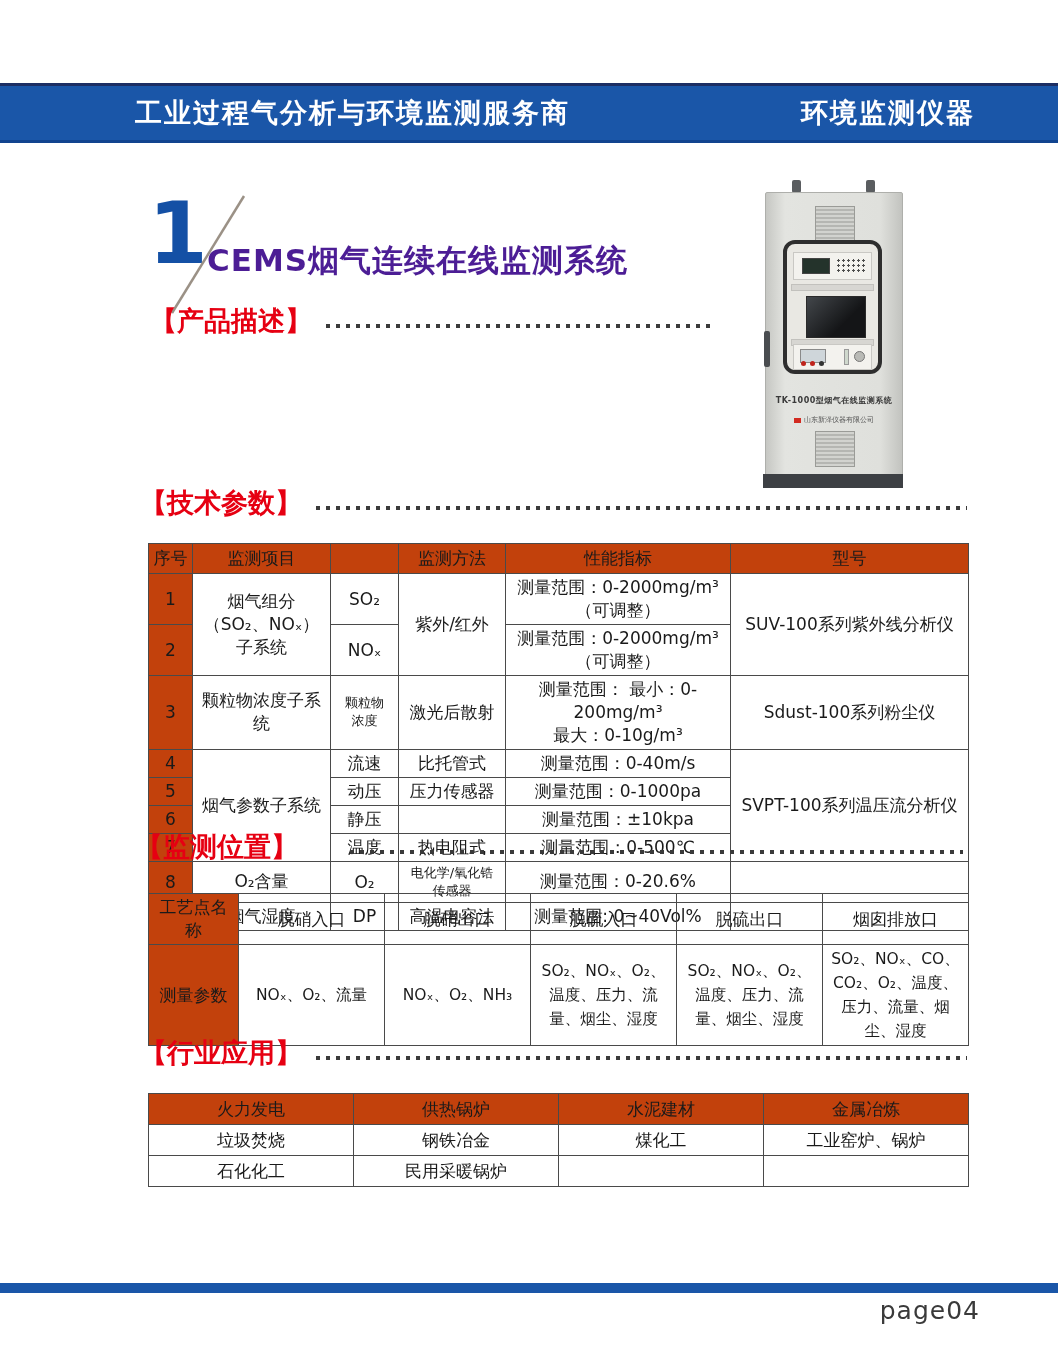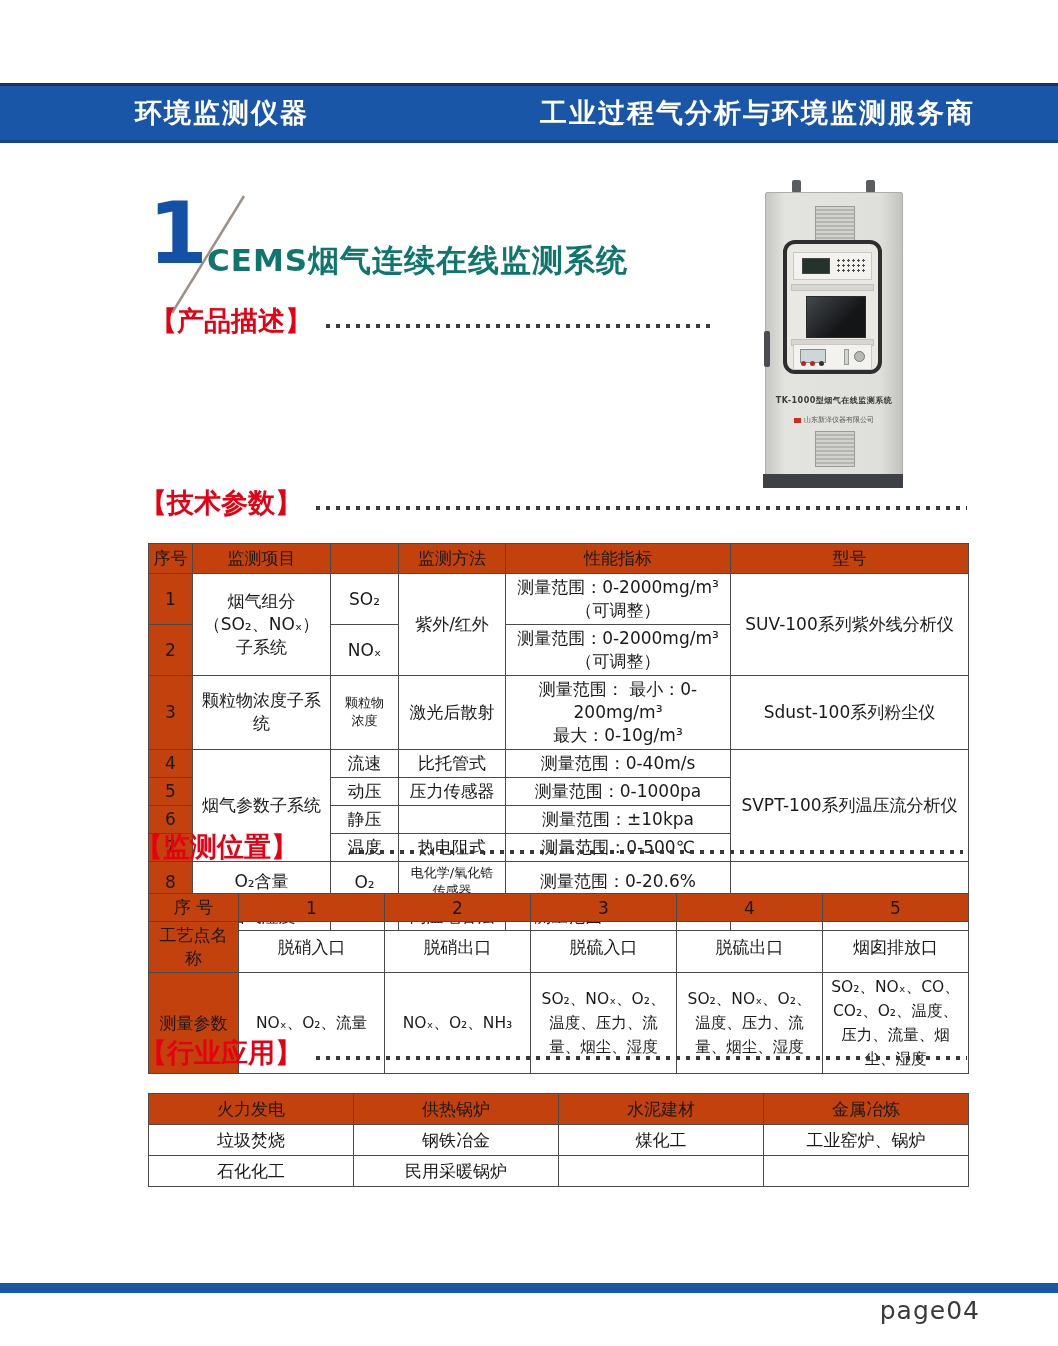--- a/index.html
+++ b/index.html
@@ -8,21 +8,21 @@
 
   
   .header-bar{position:absolute;left:0;top:83px;width:1058px;height:60px;background:#1a56a8;
               border-top:3px solid #1c2e63;border-bottom:3px solid #11448f;box-sizing:border-box;
               display:flex;align-items:center;justify-content:space-between;padding:0 83px 0 135px;}
   .header-bar .htxt{color:#ffffff;font-weight:bold;font-size:27px;letter-spacing:2px;white-space:nowrap;}
 
   
   .section-number{position:absolute;left:148px;top:190px;font-size:86px;line-height:1;font-weight:bold;color:#1450a5;}
   .section-slash{position:absolute;left:150px;top:192px;}
-  .section-title{position:absolute;left:207px;top:240px;font-size:31px;font-weight:bold;color:#0f766e;letter-spacing:1px;white-space:nowrap;}
+  .section-title{position:absolute;left:207px;top:240px;font-size:31px;font-weight:bold;color:#4c1d95;letter-spacing:1px;white-space:nowrap;}
 
   
   .sec-heading{position:absolute;display:flex;align-items:flex-end;}
   .sec-heading .txt{font-size:27px;font-weight:bold;color:#e60012;line-height:1.15;white-space:nowrap;}
   .sec-heading .dots{flex:1;height:4px;margin:0 0 8px 14px;
                      background:repeating-linear-gradient(to right,#3a3a3a 0 4px,transparent 4px 10px);}
   #h-desc{left:132px;top:305px;width:562px;margin-left:18px;}
   #h-tech{left:140px;top:487px;width:827px;}
   #h-pos{left:136px;top:831px;width:827px;gap:38px;}
   #h-app{left:140px;top:1037px;width:827px;}
@@ -74,22 +74,22 @@
   
   .footer-bar{position:absolute;left:0;top:1283px;width:1058px;height:10px;background:#1a56a8;}
   .page-label{position:absolute;right:78px;top:1296px;font-size:25px;color:#3a3a3a;letter-spacing:1px;}
 </style>
 </head>
 <body>
 
 <div id="page">
 
   <div class="header-bar">
+    <span class="htxt">工业过程气分析与环境监测服务商</span>
     <span class="htxt">环境监测仪器</span>
-    <span class="htxt">工业过程气分析与环境监测服务商</span>
   </div>
 
   <div class="section-number">1</div>
   <svg class="section-slash" width="100" height="125">
     <line x1="94" y1="4" x2="22" y2="121" stroke="#9b9186" stroke-width="2.5"></line>
   </svg>
   <div class="section-title">CEMS烟气连续在线监测系统</div>
 
   <div id="cabinet">
     <div class="eye" style="left:52px;"></div>
@@ -229,28 +229,20 @@
   <table class="tbl" id="pos-table">
     <colgroup>
       <col style="width:90px">
         <col style="width:146px">
         <col style="width:146px">
       <col style="width:146px">
         <col style="width:146px">
         <col style="width:146px">
     </colgroup>
     <tbody>
-        <tr style="height:28px">
-      <td class="hd">序  号</td>
-      <td class="hd">1</td>
-      <td class="hd">2</td>
-      <td class="hd">3</td>
-      <td class="hd">4</td>
-      <td class="hd">5</td>
-    </tr>
     <tr style="height:28px">
       <td class="hd">工艺点名称</td>
       <td>脱硝入口</td>
       <td>脱硝出口</td>
       <td>脱硫入口</td>
       <td>脱硫出口</td>
       <td>烟囱排放口</td>
     </tr>
     <tr style="height:62px">
       <td class="hd">测量参数</td>

